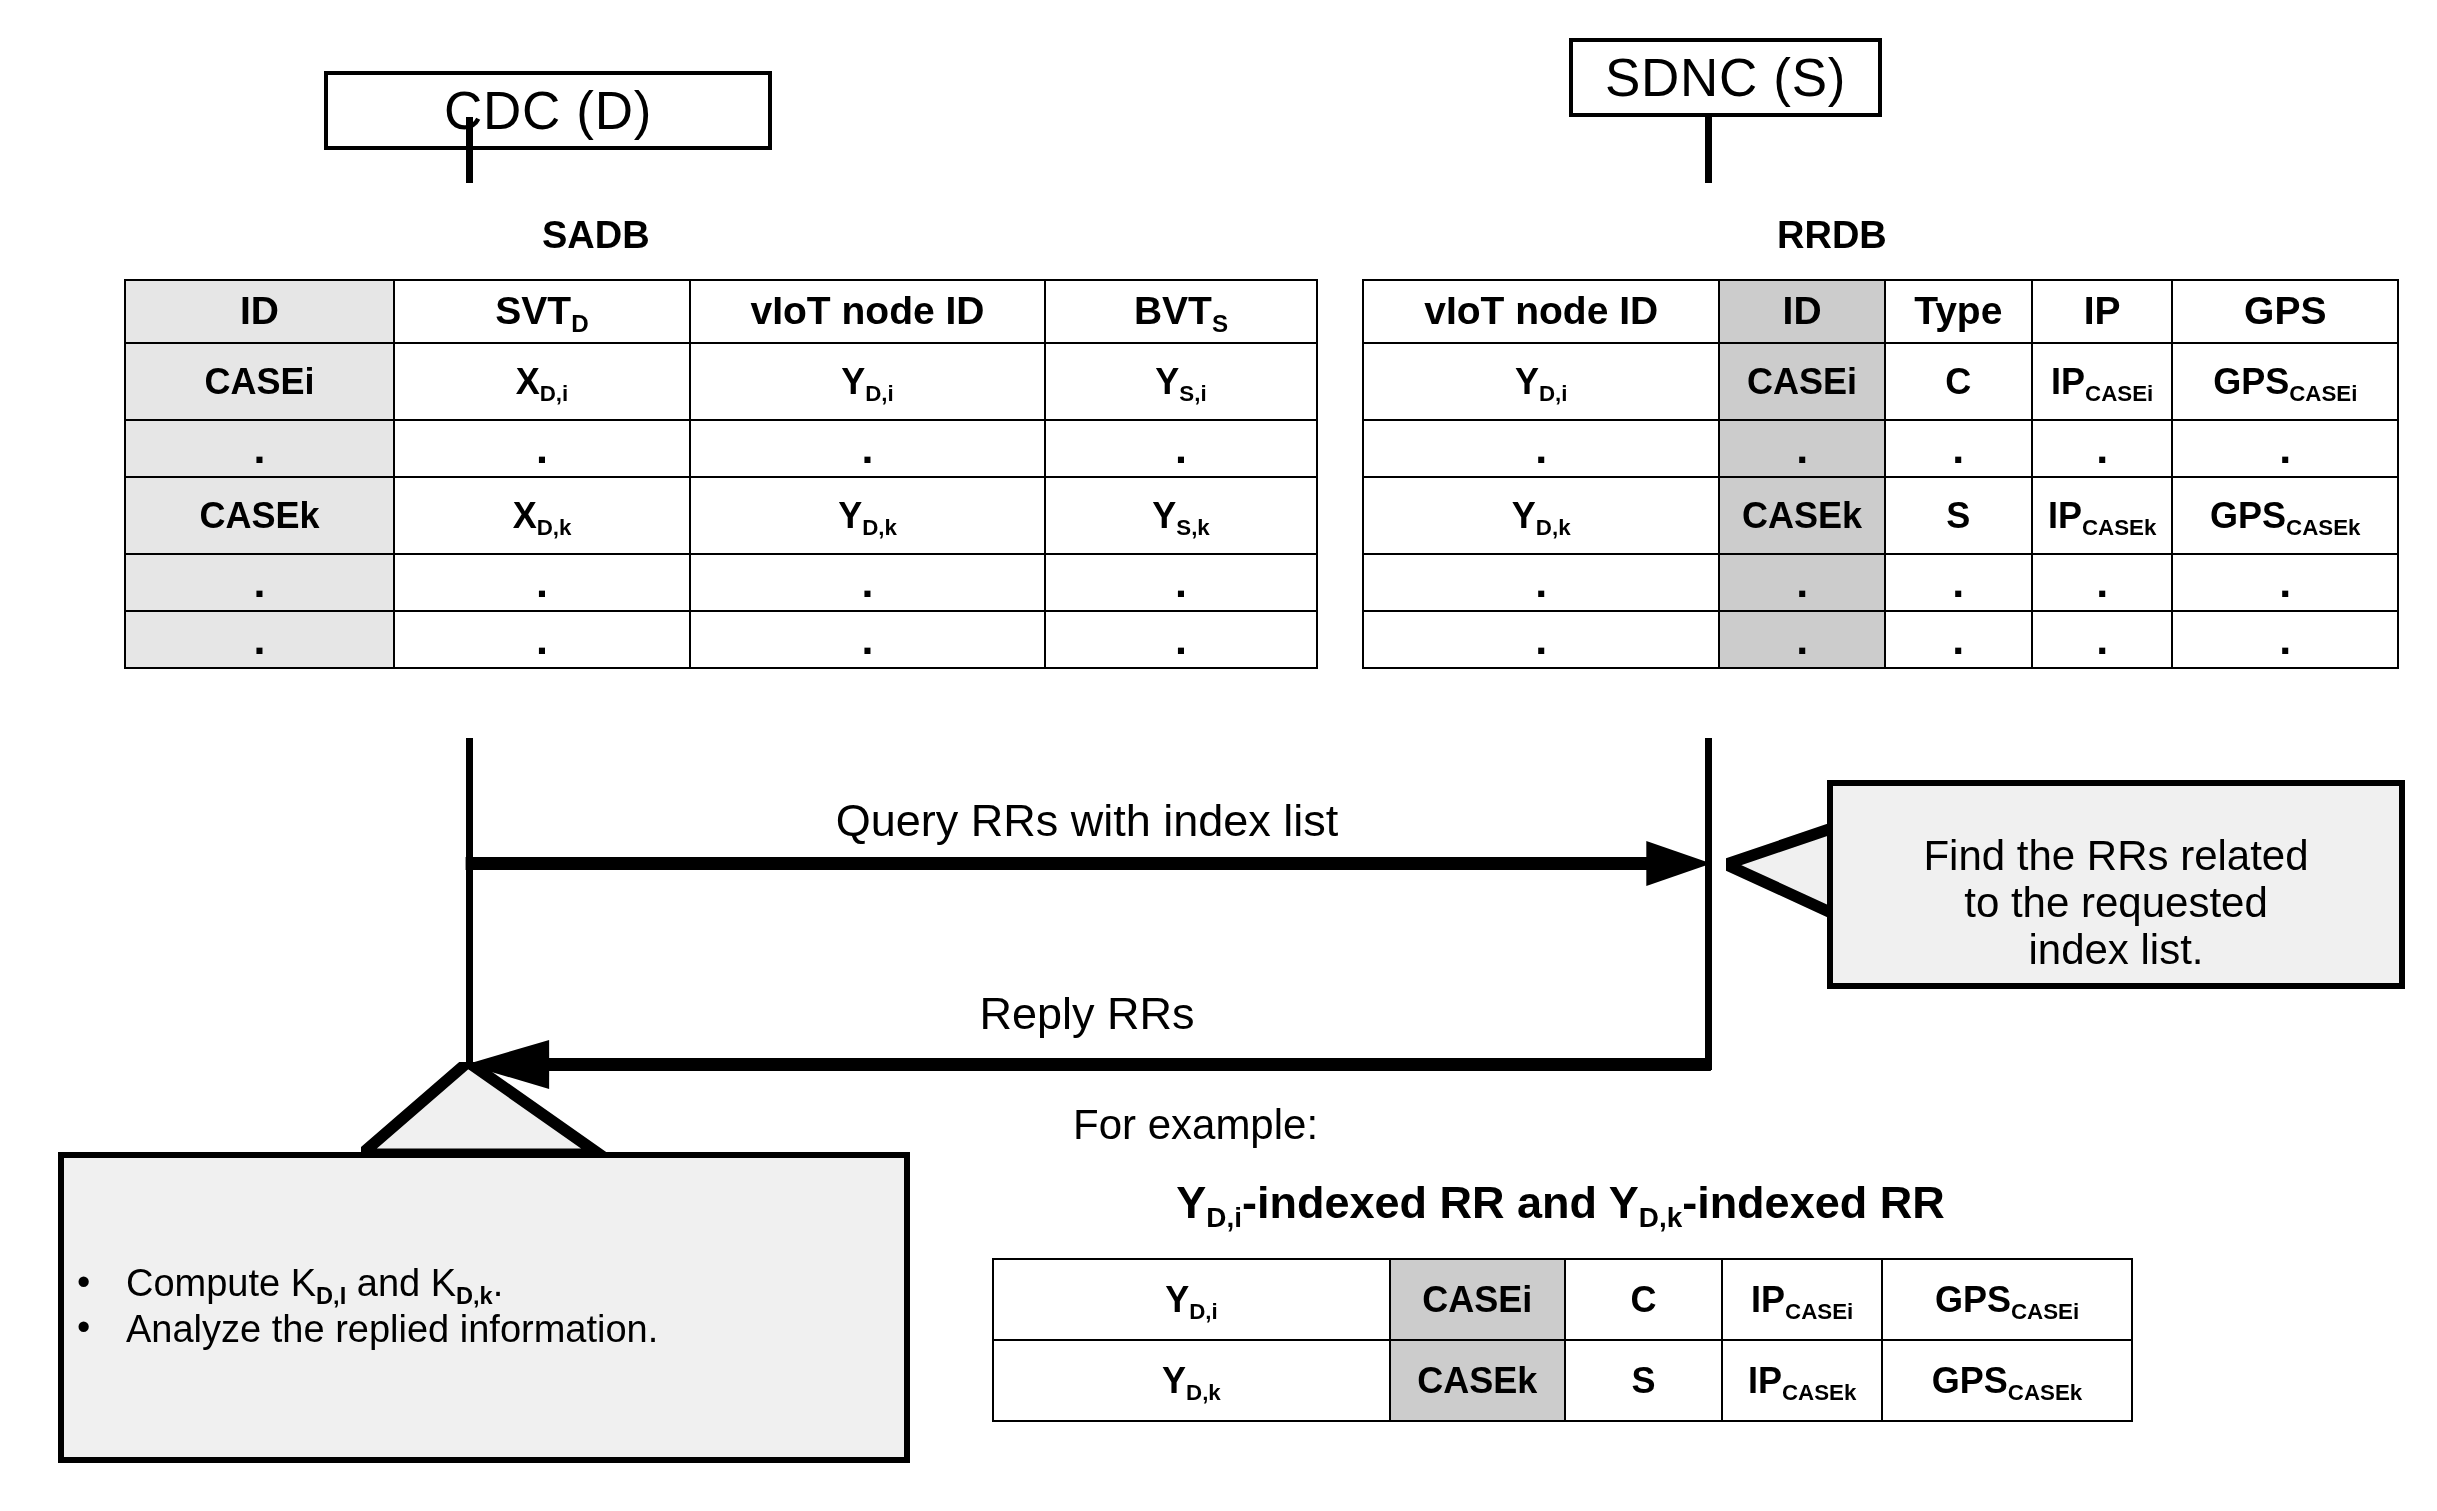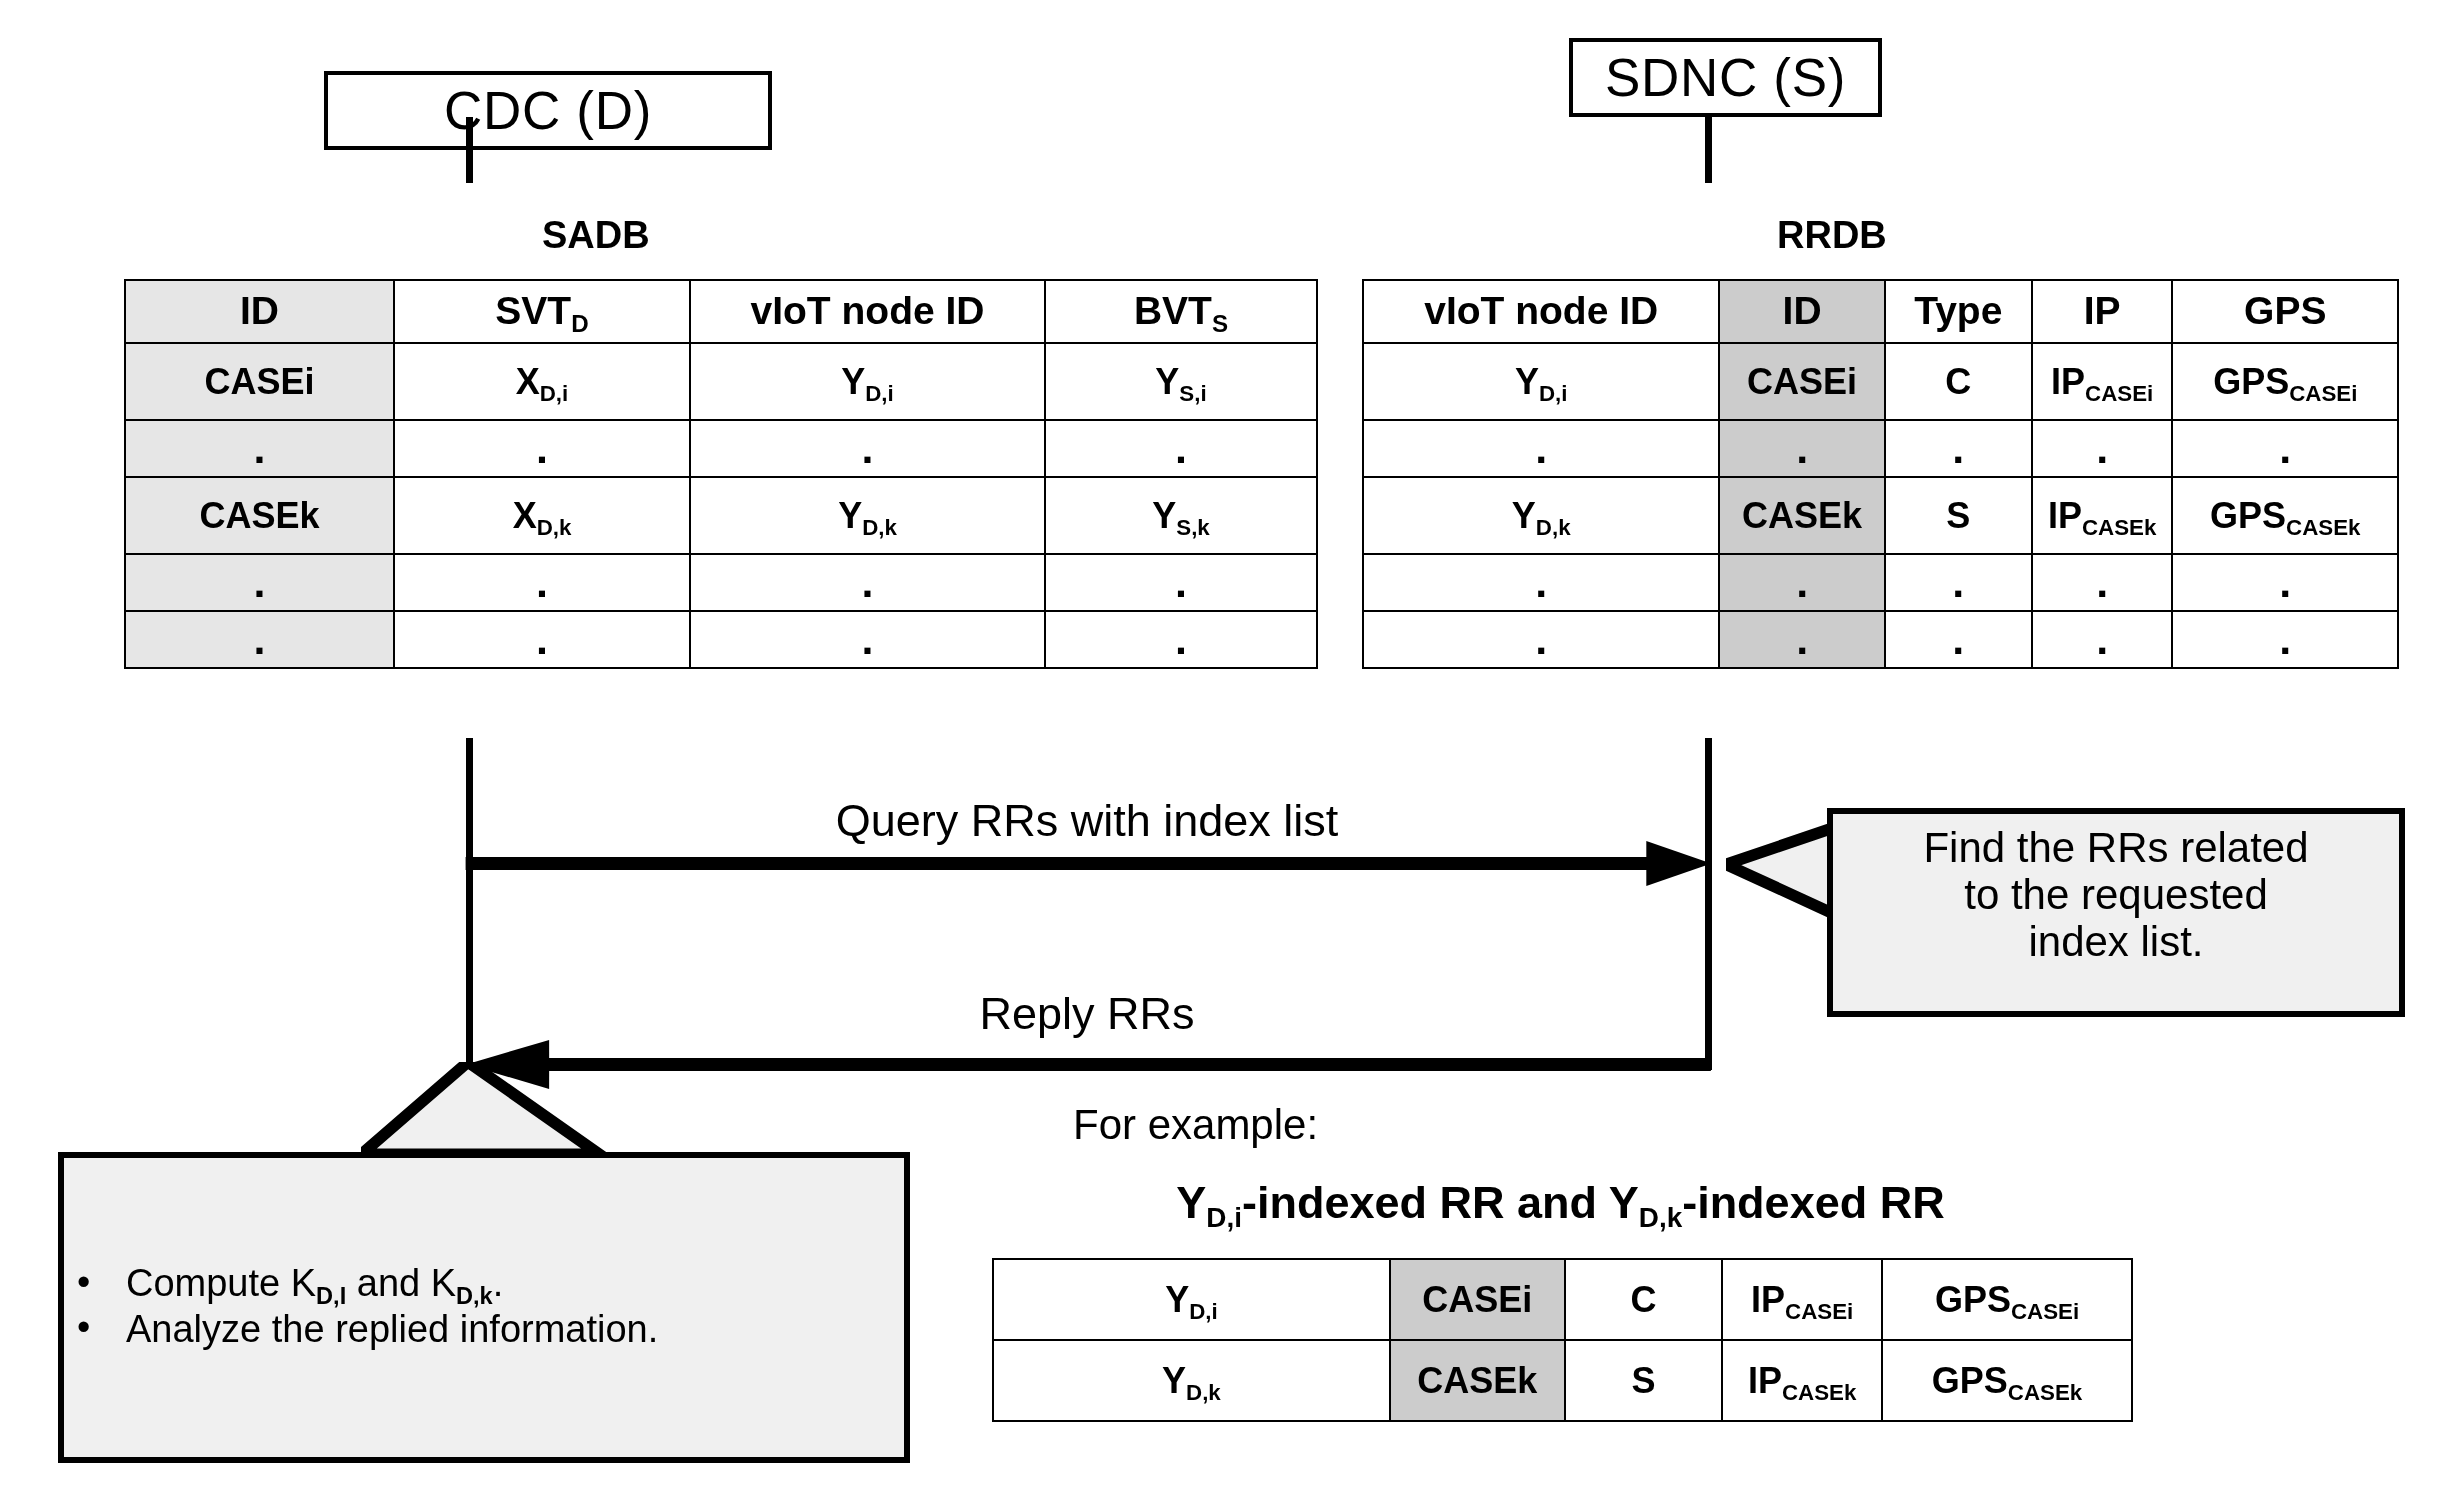--- a/index.html
+++ b/index.html
@@ -189,21 +189,21 @@
 
 <div class="abs arrowlabel" style="left:466px;top:988px;width:1242px;">Reply RRs</div>
 <svg class="abs" style="left:448px;top:1034px;width:1286px;height:58px;" viewBox="0 0 1780 80">
   <line x1="120" y1="42" x2="1748" y2="42" stroke="#000" stroke-width="18"></line>
   <polygon points="140,8 140,76 25,42" fill="#000"></polygon>
 </svg>
 
 <svg class="abs" style="left:1726px;top:808px;width:144px;height:130px;" viewBox="0 0 200 180">
   <polygon points="0,78 200,10 200,170" fill="#f0f0f0" stroke="#000" stroke-width="16"></polygon>
 </svg>
-<div class="abs callout" style="left:1827px;top:808px;width:578px;height:209px;display:flex;align-items:flex-start;justify-content:center;">
+<div class="abs callout" style="left:1827px;top:780px;width:578px;height:209px;display:flex;align-items:flex-end;justify-content:center;">
   <div class="ctext">
     <div>Find the RRs related</div>
     <div>to the requested</div>
     <div>index list.</div>
   </div>
 </div>
 
 <svg class="abs" style="left:361px;top:1062px;width:253px;height:101px;" viewBox="0 0 350 140">
   <polygon points="148,0 0,128 330,128" fill="#f0f0f0" stroke="#000" stroke-width="16"></polygon>
 </svg>

